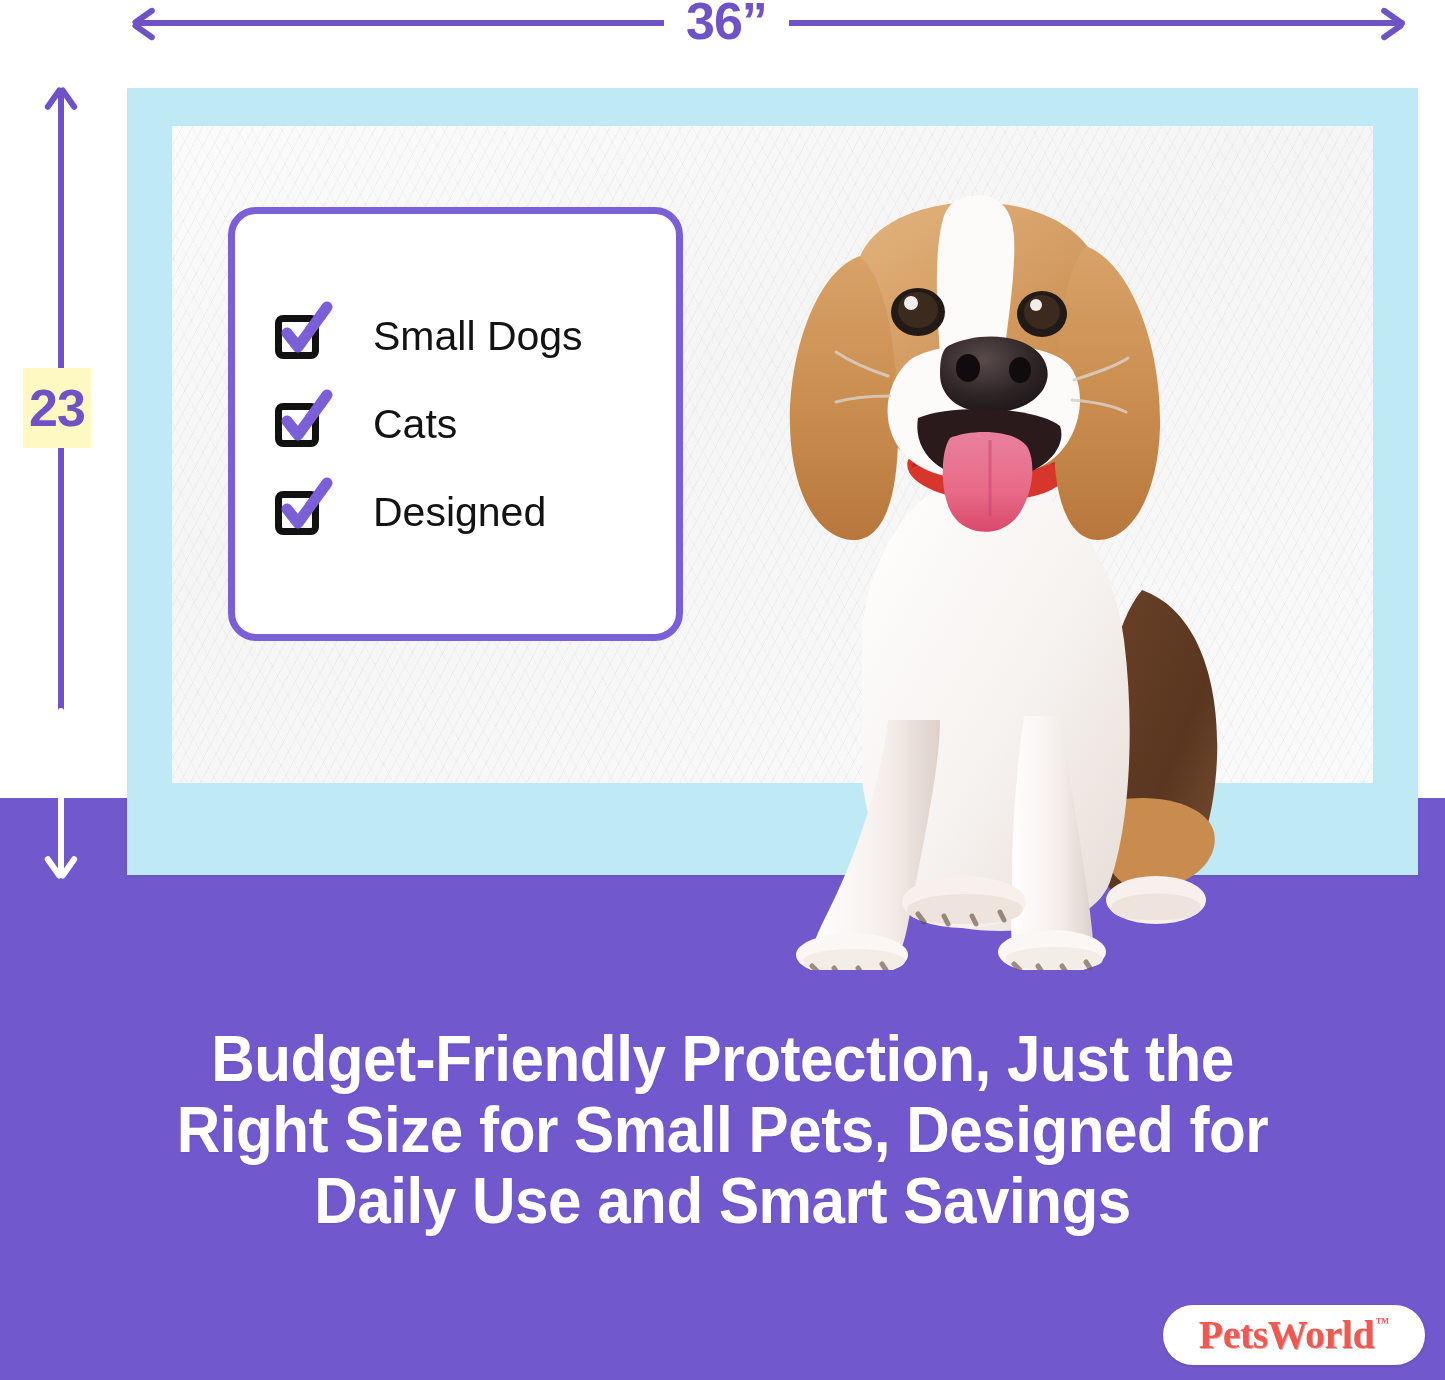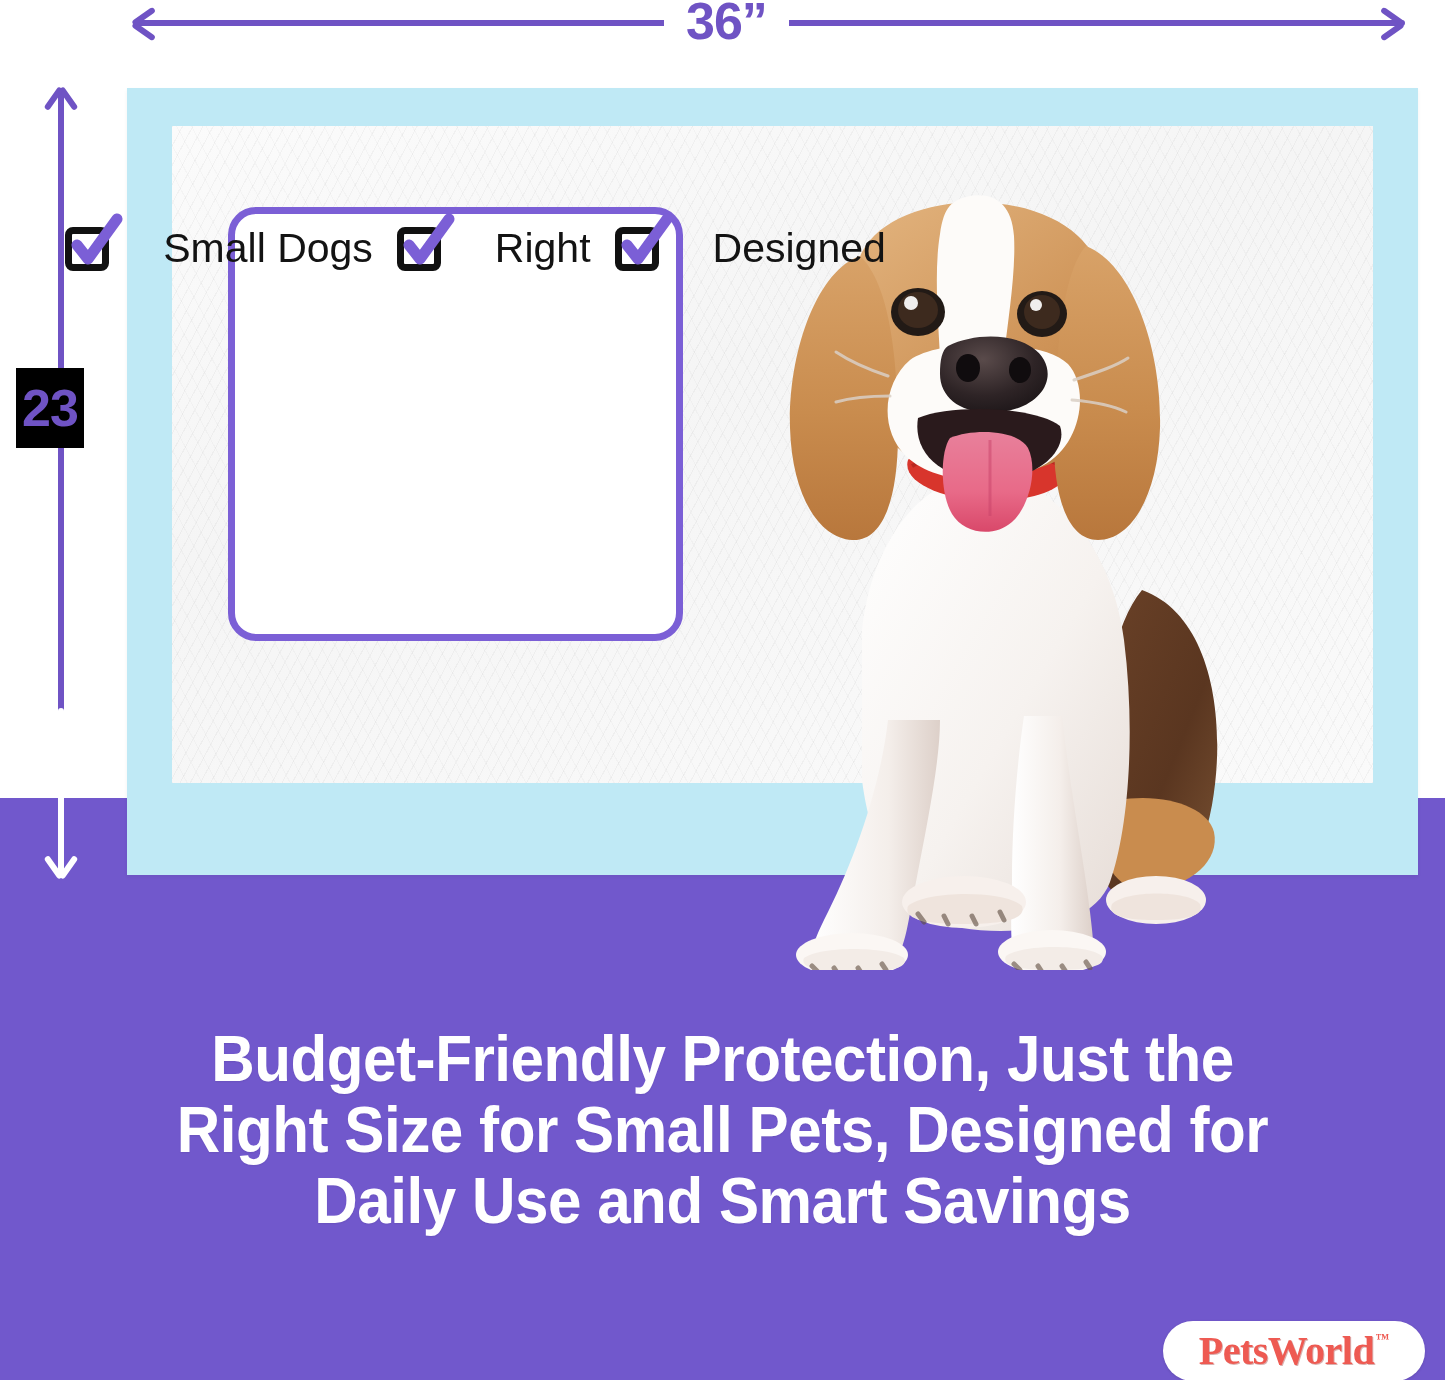--- a/index.html
+++ b/index.html
@@ -71,23 +71,23 @@
   .dim-left .head-t:before{ transform:rotate(-35deg); transform-origin:center top; left:13px; }
   .dim-left .head-t:after { transform:rotate(35deg);  transform-origin:center top; left:13px; }
   .dim-left .head-b:before, .dim-left .head-b:after{
     content:""; position:absolute; left:13px; bottom:2px;
     width:6px; height:26px; background:#ffffff; border-radius:3px;
   }
   .dim-left .head-b:before{ transform:rotate(35deg);  transform-origin:center bottom; }
   .dim-left .head-b:after { transform:rotate(-35deg); transform-origin:center bottom; }
 
   .dim-left-label{
-    position:absolute; left:16px; top:368px; z-index:7;
+    position:absolute; left:23px; top:368px; z-index:7;
     font-size:52px; font-weight:bold; color:#6F53C4;
-    background:#000000; padding:14px 6px; line-height:52px;
+    background:#fef9c3; padding:14px 6px; line-height:52px;
     letter-spacing:-1px;
   }
 
   
   .pad{
     position:absolute; left:127px; top:88px; width:1291px; height:787px;
     background:#BFE9F5; z-index:2;
     box-shadow:0 2px 4px rgba(0,0,0,0.05);
   }
   .pad-inner{
@@ -99,21 +99,21 @@
       repeating-linear-gradient(62deg,
         rgba(0,0,0,0.022) 0px, rgba(0,0,0,0.022) 1px,
         rgba(255,255,255,0) 1px, rgba(255,255,255,0) 13px),
       linear-gradient(160deg,#fbfbfb 0%, #f5f5f5 40%, #fafafa 100%);
   }
 
   
   .checklist{
     position:absolute; left:228px; top:207px; width:455px; height:434px;
     background:#ffffff; border:7px solid #7B5FD6; border-radius:28px;
-    z-index:5; display:flex; flex-direction:row;
+    z-index:5; display:flex; flex-direction:column;
     justify-content:center; padding:0 0 0 36px; gap:20px;
   }
   .check-row{ display:flex; align-items:center; height:68px; }
   .cb{ position:relative; width:62px; height:58px; flex:0 0 62px; }
   .cb .box{
     position:absolute; left:4px; top:8px; width:44px; height:44px;
     border:7px solid #111111; border-radius:8px; background:transparent;
   }
   .cb .tick{ position:absolute; left:0; top:-6px; width:62px; height:62px; }
   .check-label{
@@ -135,21 +135,20 @@
     text-shadow:0 1px 2px rgba(0,0,0,0.07);
   }
   .headline span{ display:block; }
 
   
   .logo{
     position:absolute; left:1163px; top:1305px; width:262px; height:60px;
     background:#ffffff; border-radius:32px; z-index:9;
     display:flex; align-items:center; justify-content:center;
     box-shadow:0 1px 3px rgba(0,0,0,0.12);
-    margin-top:16px;
   }
   .logo-text{
     font-family:"Liberation Serif", serif; font-weight:bold;
     font-size:40px; color:#EE5A52; letter-spacing:-0.5px;
     text-shadow:1px 1px 0 rgba(150,30,25,0.35);
     line-height:44px;
   }
   .logo-tm{
     font-family:"Liberation Serif", serif; font-size:14px; color:#EE5A52;
     align-self:flex-start; margin-top:10px; margin-left:1px; font-weight:bold;
@@ -284,21 +283,21 @@
     <span class="check-label">Small Dogs</span>
   </div>
 
   <div class="check-row">
     <span class="cb">
       <span class="box"></span>
       <svg class="tick" viewBox="0 0 62 62">
           <path d="M16 32 L27 46 L56 6" stroke="#7B5FD6" stroke-width="11" fill="none" stroke-linecap="round" stroke-linejoin="round"></path>
         </svg>
     </span>
-    <span class="check-label">Right</span>
+    <span class="check-label">Cats</span>
   </div>
 
   <div class="check-row">
     <span class="cb">
       <span class="box"></span>
       <svg class="tick" viewBox="0 0 62 62">
           <path d="M16 32 L27 46 L56 6" stroke="#7B5FD6" stroke-width="11" fill="none" stroke-linecap="round" stroke-linejoin="round"></path>
         </svg>
     </span>
     <span class="check-label">Designed</span>

